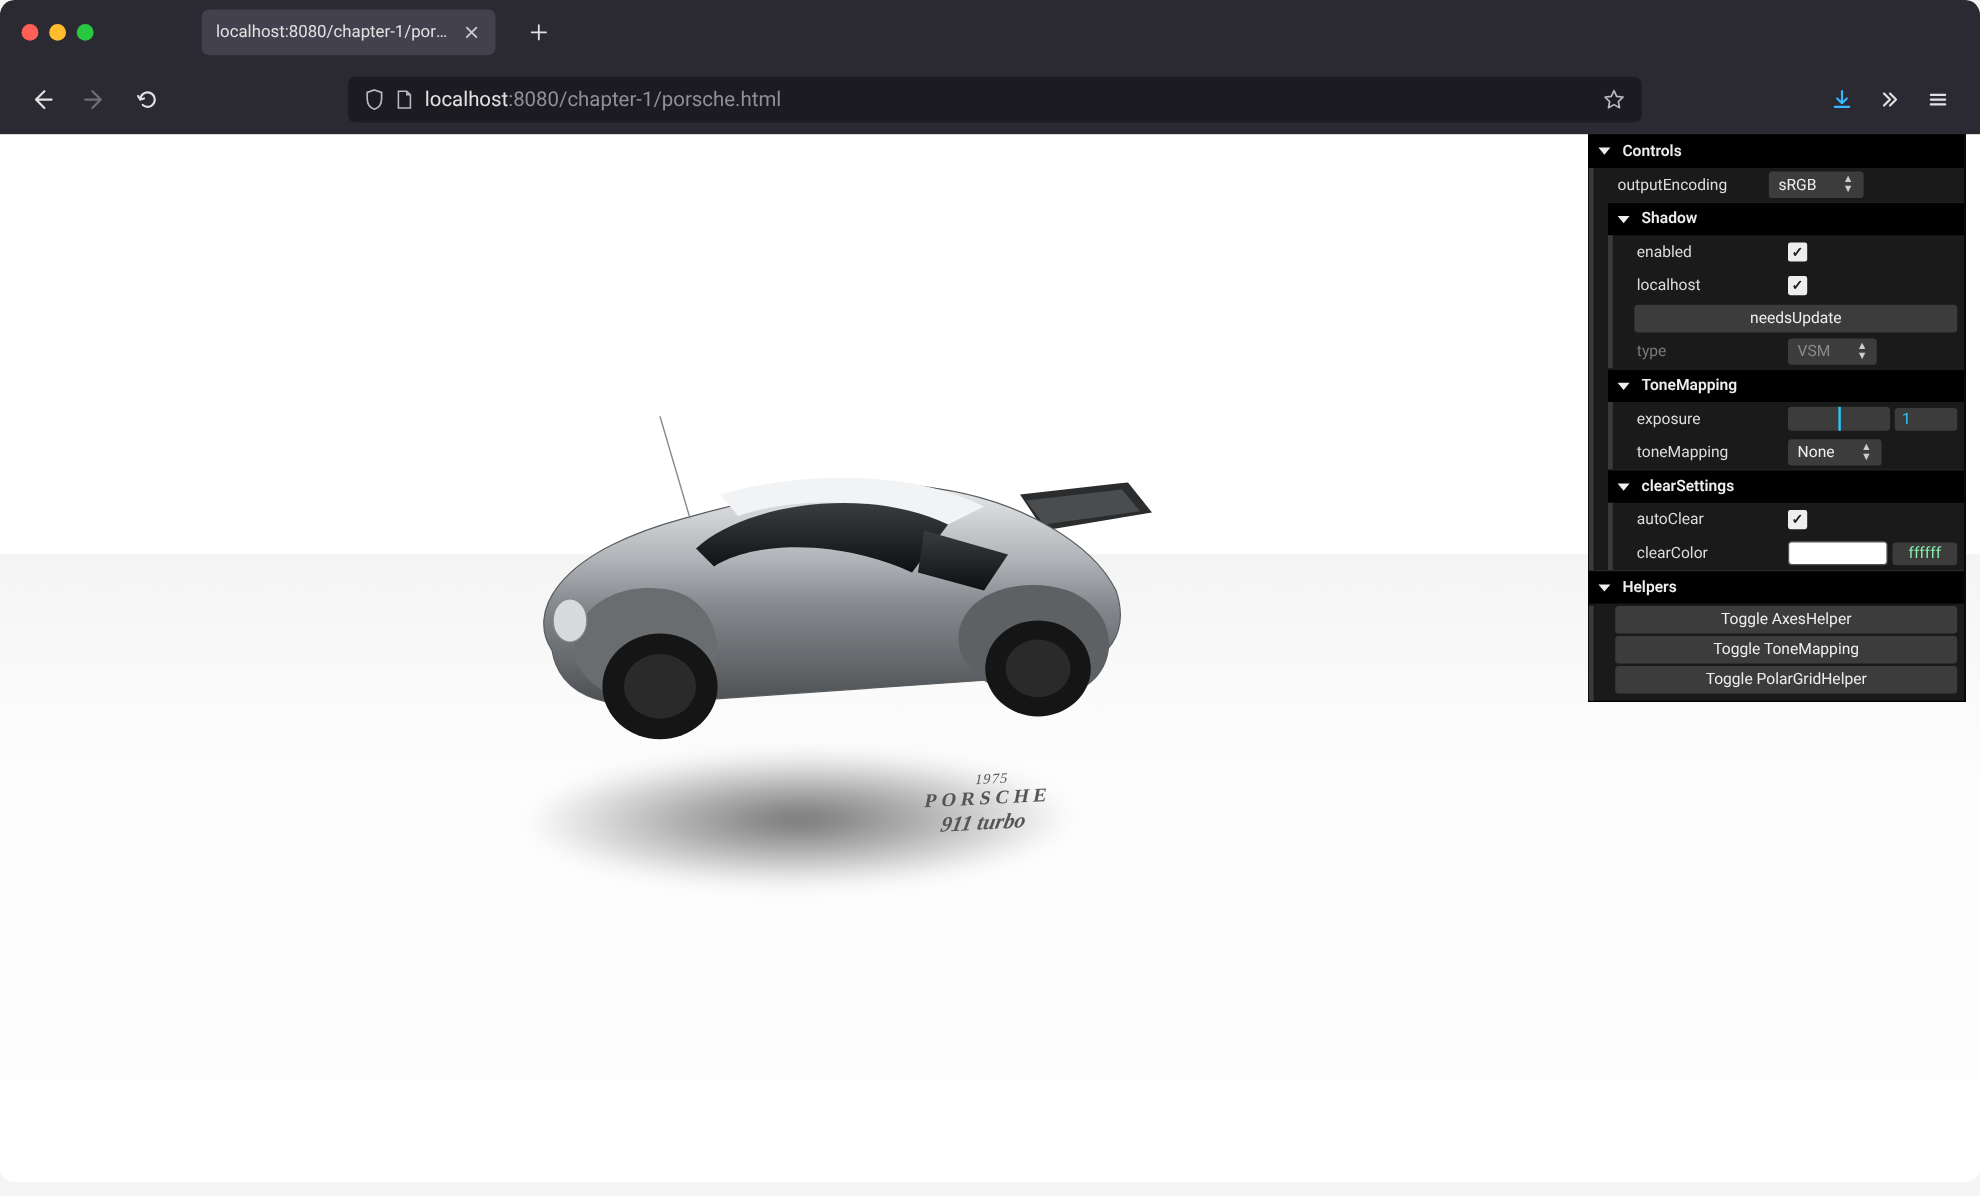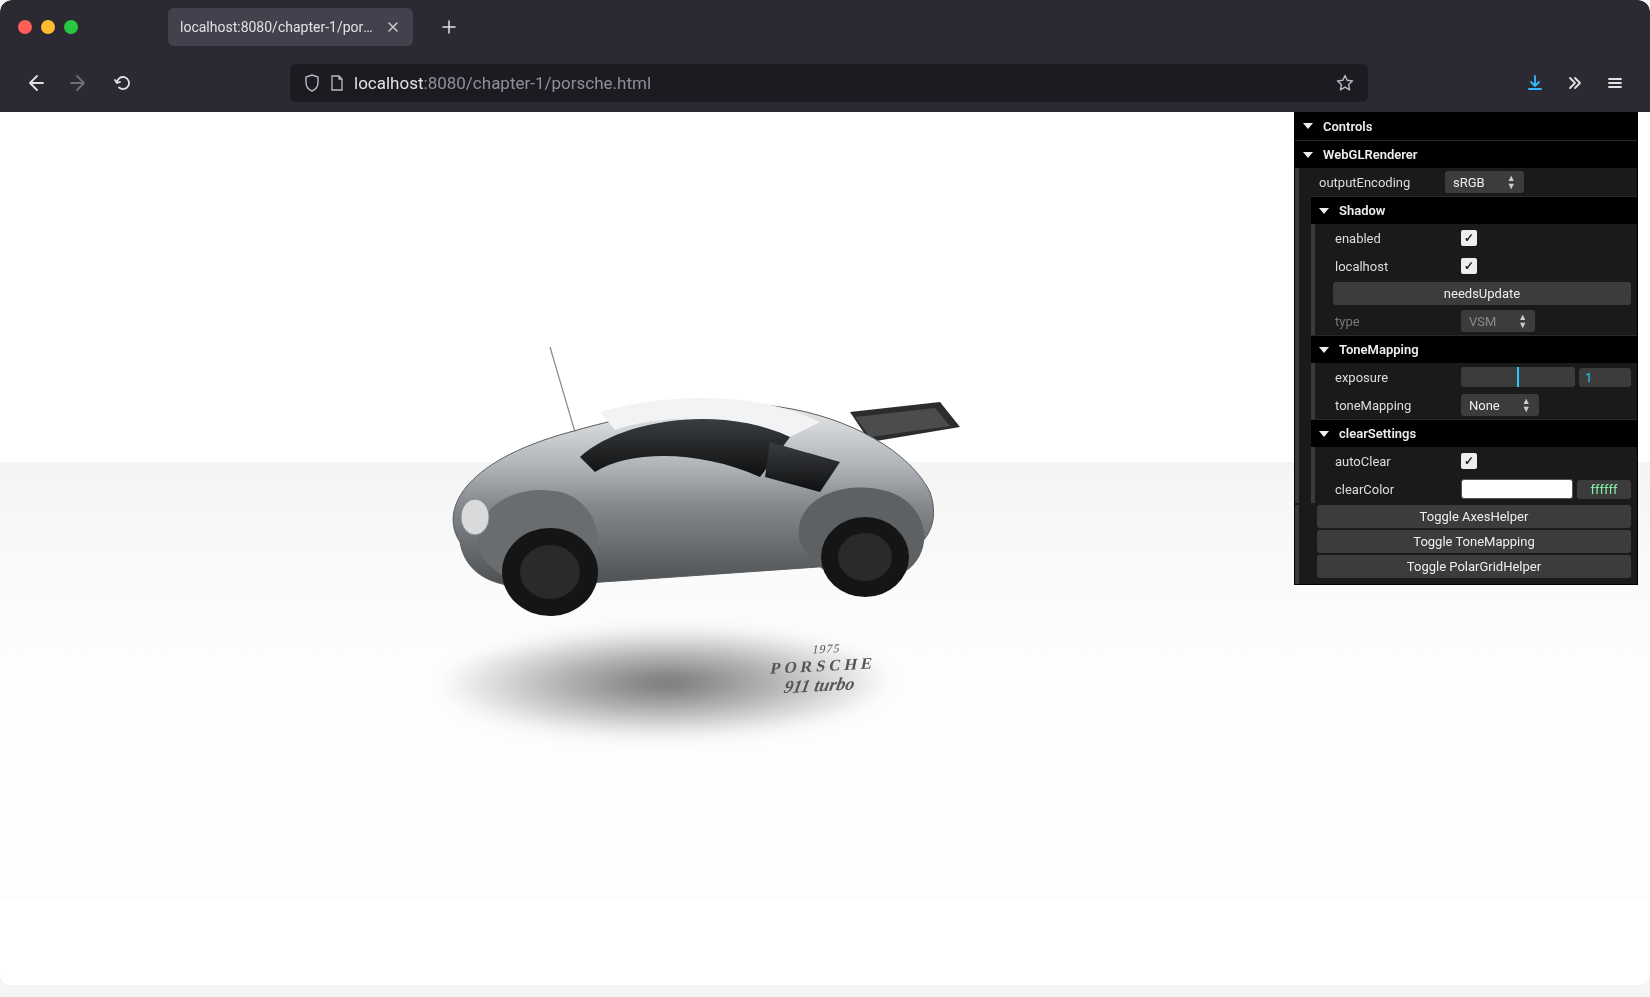--- a/index.html
+++ b/index.html
@@ -137,21 +137,21 @@
 }
 .floor-label .year { font-size: 12px; letter-spacing: 1px;}
 .floor-label .make { font-size: 16px; font-weight: 700; letter-spacing: 4px; }
 .floor-label .model { font-size: 18px; font-style: italic; font-weight: 700; }
 
 
 .gui {
   position: absolute;
   top: 0;
   right: 12px;
-  width: 344px;
+  width: 315px;
   background: #1a1a1a;
   color: #eee;
   font-size: 13px;
   border: 1px solid #000;
   border-top: none;
 }
 .gui-row {
   display: flex;
   align-items: center;
   min-height: 28px;
@@ -373,24 +373,20 @@
       <div class="model">911 turbo</div>
     </div>
   </div>
 
   <div class="gui">
     <div class="gui-row gui-title">
       <span class="chev"></span>
       <span>Controls</span>
     </div>
 
-    <div class="gui-row gui-folder">
-      <span class="chev"></span>
-      <span>WebGLRenderer</span>
-    </div>
     <div class="gui-indent">
       <div class="gui-row">
         <span class="gui-label">outputEncoding</span>
         <div class="gui-control">
           <div class="gui-select">
             <span>sRGB</span>
             <span class="sel-arrows">
                 <span>▲</span>
                 <span>▼</span>
               </span>
@@ -478,20 +474,24 @@
           <div class="gui-control">
             <div class="gui-swatch" style="background:#ffffff"></div>
             <div class="gui-hex">
               <span>ffffff</span>
             </div>
           </div>
         </div>
       </div>
     </div>
 
+    <div class="gui-row gui-folder">
+      <span class="chev"></span>
+      <span>Helpers</span>
+    </div>
     <div class="gui-indent" style="padding-bottom:4px;">
       <div class="gui-button">
         <span>Toggle AxesHelper</span>
       </div>
       <div class="gui-button">
         <span>Toggle ToneMapping</span>
       </div>
       <div class="gui-button">
         <span>Toggle PolarGridHelper</span>
       </div>

